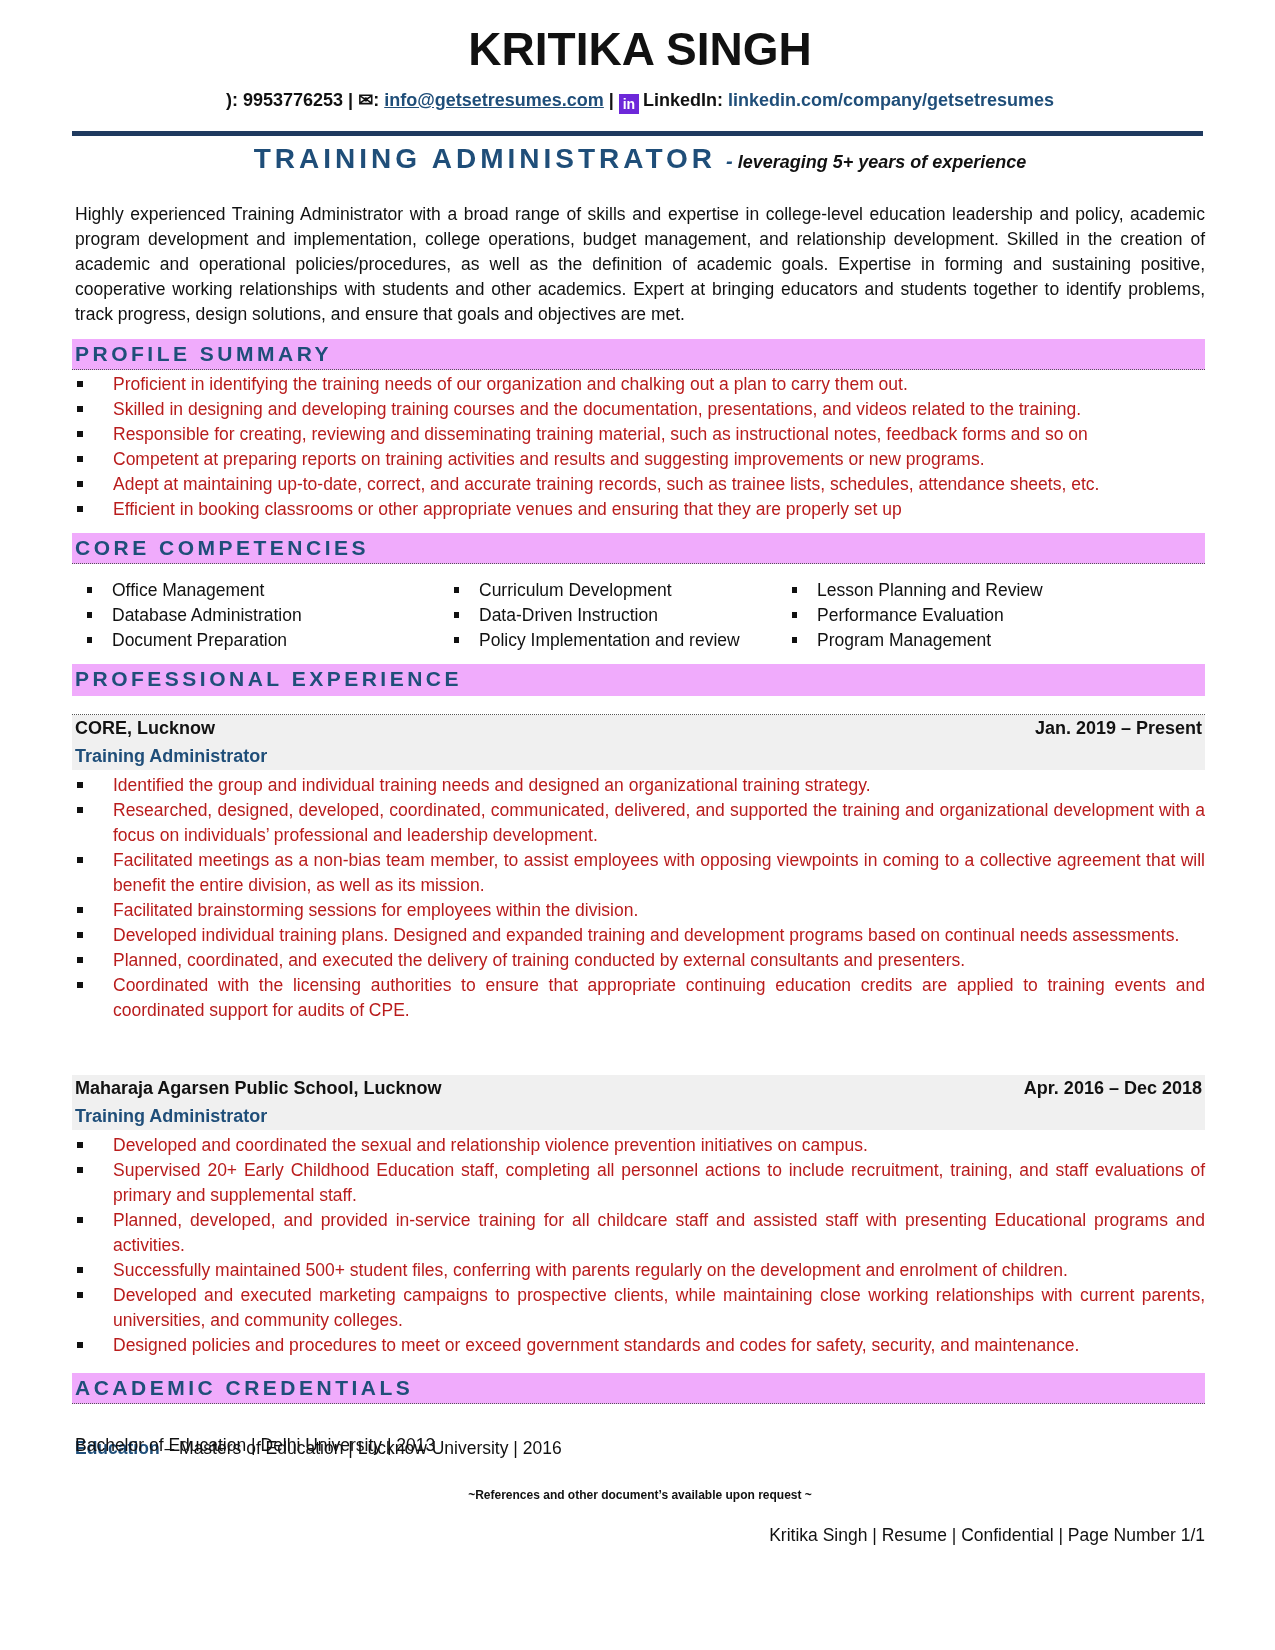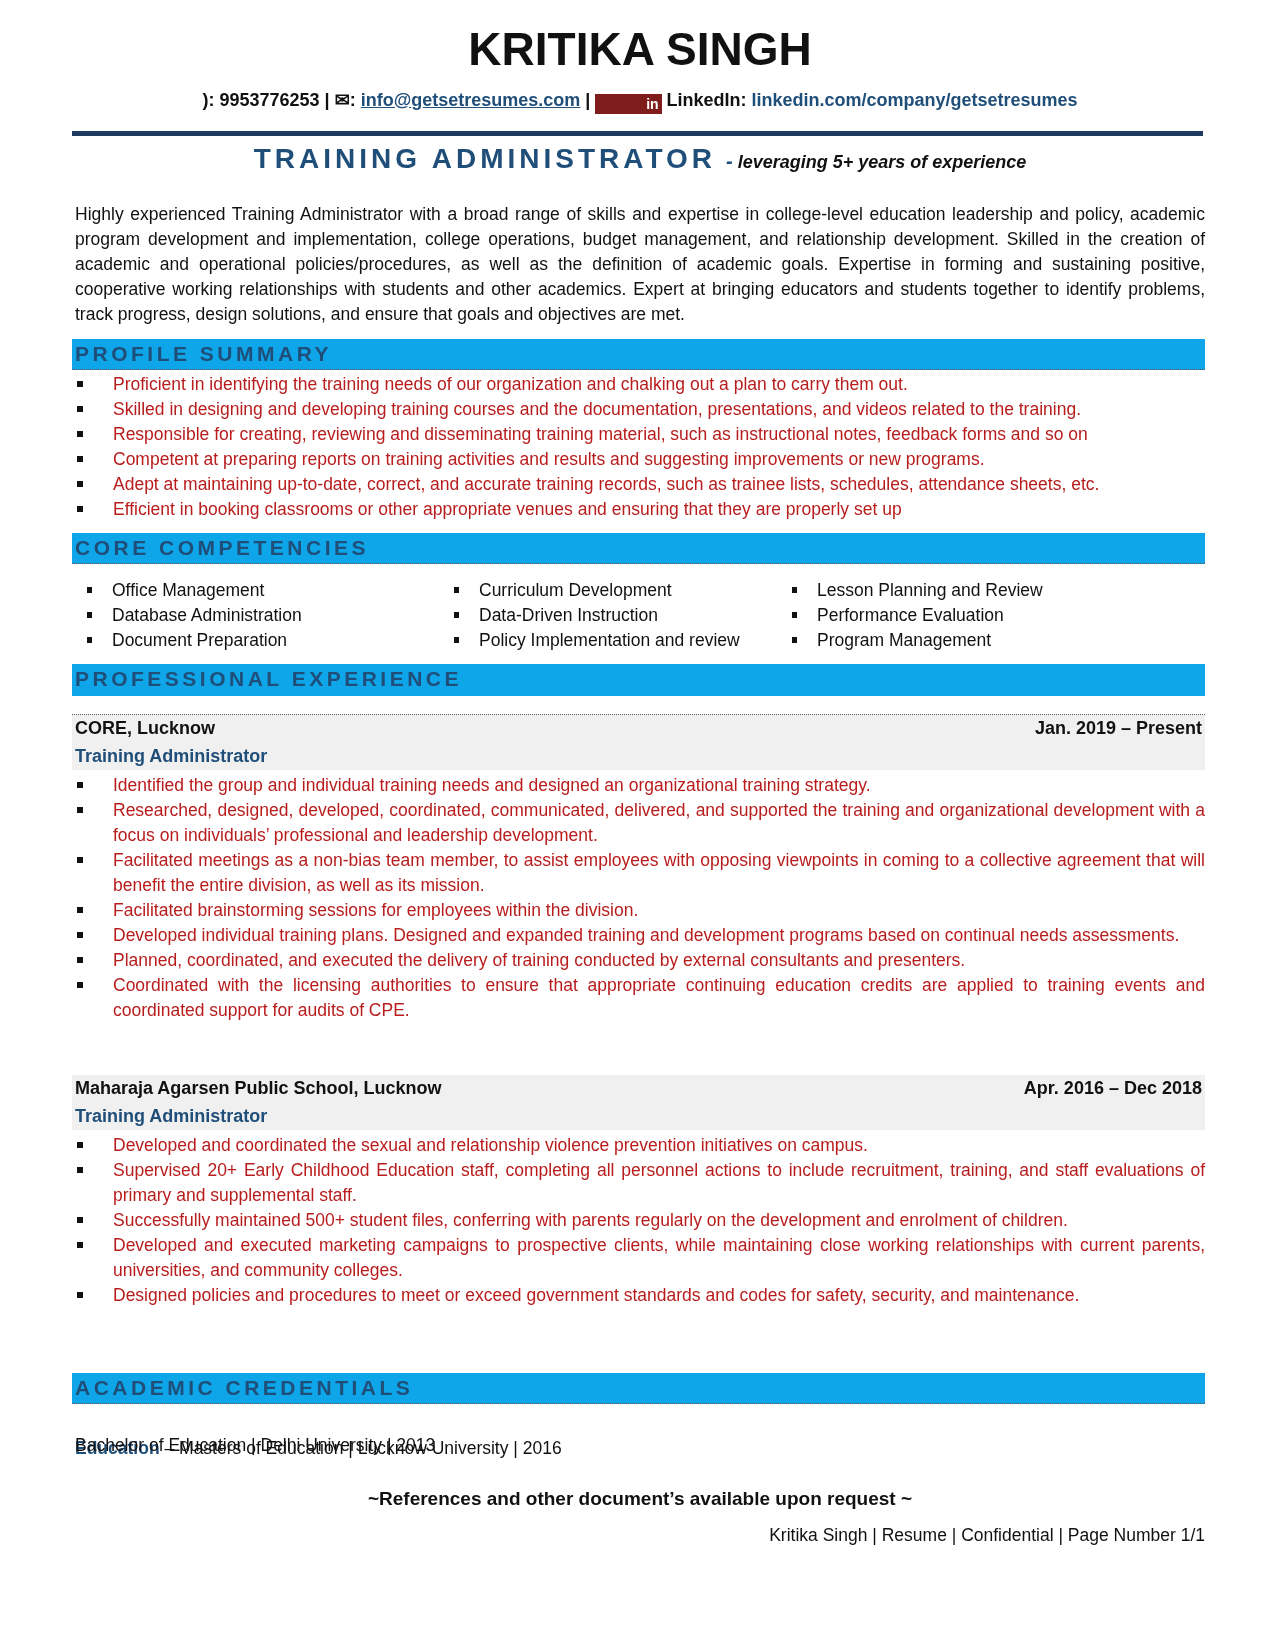--- a/index.html
+++ b/index.html
@@ -5,49 +5,49 @@
   html, body { margin: 0; padding: 0; background: #ffffff; }
   body { width: 1275px; height: 1650px; position: relative; overflow: hidden;
          font-family: "Liberation Sans", sans-serif; color: #111; }
   .page { position: absolute; left: 75px; top: 0; width: 1130px; }
   .name { position: absolute; top: 22px; left: 0; width: 1130px; text-align: center;
           font-size: 46px; font-weight: bold; letter-spacing: 0px; color: #111; }
   .contact { position: absolute; top: 89px; left: 0; width: 1130px; text-align: center;
              font-size: 18px; font-weight: bold; white-space: nowrap; color: #111; }
   .contact .link { color: #1f4e79; }
   .contact .email { text-decoration: underline; }
-  .li-icon { display: inline-block; width: 20px; height: 20px; background: #7f1d1d; color: #fff;
-             font-size: 14px; line-height: 20px; text-align: center; vertical-align: -3px; margin-right: 4px; padding-left: 47px; }
+  .li-icon { display: inline-block; width: 20px; height: 20px; background: #6d28d9; color: #fff;
+             font-size: 14px; line-height: 20px; text-align: center; vertical-align: -3px; margin-right: 4px; }
   .rule { position: absolute; top: 131px; left: -3px; width: 1131px; height: 5px; background: #1f3a5f; }
   .title-row { position: absolute; top: 143px; left: 0; width: 1130px; text-align: center; white-space: nowrap; }
   .title { font-size: 28px; font-weight: bold; color: #1f4e79; letter-spacing: 4px; }
   .title-dash { font-size: 20px; font-weight: bold; font-style: italic; color: #1f4e79; margin-left: 10px; }
   .title-sub { font-size: 18px; font-weight: bold; font-style: italic; color: #111; }
   .summary { position: absolute; top: 202px; left: 0; width: 1130px; font-size: 17.5px; line-height: 25px;
              text-align: justify; color: #111; }
-  .sec-head { position: absolute; left: -3px; width: 1133px; height: 30px; background: #0ea5e9;
+  .sec-head { position: absolute; left: -3px; width: 1133px; height: 30px; background: #f0abfc;
               border-bottom: 1px dotted #555; }
   .sec-head span { position: absolute; left: 3px; top: 3px; font-size: 21px; font-weight: bold;
                    color: #1f4e79; letter-spacing: 3.5px; }
   ul.bullets { position: absolute; left: 0; width: 1130px; margin: 0; padding: 0; list-style: none; }
   ul.bullets li { position: relative; padding-left: 38px; font-size: 17.5px; line-height: 25px;
                   text-align: justify; color: #b91c1c; }
   ul.bullets li::before { content: ""; position: absolute; left: 2px; top: 9px; width: 6px; height: 6px; background: #111; }
   .comp-col { position: absolute; top: 578px; margin: 0; padding: 0; list-style: none; }
   .comp-col li { position: relative; padding-left: 37px; font-size: 17.5px; line-height: 25px; color: #111; white-space: nowrap; }
   .comp-col li::before { content: ""; position: absolute; left: 12px; top: 9px; width: 5px; height: 6px; background: #111; }
   .job-head { position: absolute; left: -3px; width: 1133px; height: 55px; background: #f0f0f0; }
   .job-company { position: absolute; left: 3px; top: 3px; font-size: 18px; font-weight: bold; color: #111; }
   .job-date { position: absolute; right: 3px; top: 3px; font-size: 18px; font-weight: bold; color: #111; }
   .job-role { position: absolute; left: 3px; top: 31px; font-size: 18px; font-weight: bold; color: #1f4e79; }
   .dotline { position: absolute; left: -3px; width: 1133px; border-top: 1px dotted #555; }
   .edu { position: absolute; left: 0; font-size: 17.5px; line-height: 25px; color: #111; }
   .edu .label { color: #1f4e79; font-weight: bold; }
   .refs { position: absolute; top: 1488px; left: 0; width: 1130px; text-align: center;
-          font-size: 19px; font-weight: bold; color: #111; }
+          font-size: 12px; font-weight: bold; color: #111; }
   .footer { position: absolute; top: 1525px; right: 0; font-size: 17.5px; color: #111; }
 </style>
 </head>
 <body>
 
 <div class="page">
 
   <div class="name">KRITIKA SINGH</div>
 
   <div class="contact">
@@ -114,20 +114,21 @@
   </ul>
 
   <div class="job-head" style="top:1075px;">
     <div class="job-company">Maharaja Agarsen Public School, Lucknow</div>
     <div class="job-date">Apr. 2016 – Dec 2018</div>
     <div class="job-role">Training Administrator</div>
   </div>
   <ul class="bullets" style="top:1133px;">
     <li>Developed and coordinated the sexual and relationship violence prevention initiatives on campus.</li>
     <li>Supervised 20+ Early Childhood Education staff, completing all personnel actions to include recruitment, training, and staff evaluations of primary and supplemental staff.</li>
+    <li>Planned, developed, and provided in-service training for all childcare staff and assisted staff with presenting Educational programs and activities.</li>
     <li>Successfully maintained 500+ student files, conferring with parents regularly on the development and enrolment of children.</li>
     <li>Developed and executed marketing campaigns to prospective clients, while maintaining close working relationships with current parents, universities, and community colleges.</li>
     <li>Designed policies and procedures to meet or exceed government standards and codes for safety, security, and maintenance.</li>
   </ul>
 
   <div class="sec-head" style="top:1373px;">
     <span>ACADEMIC CREDENTIALS</span>
   </div>
   <div class="edu" style="top:1408px;margin-top:28px;">
     <span class="label">Education</span><span> – </span><span>Masters of Education | Lucknow University | 2016</span>

